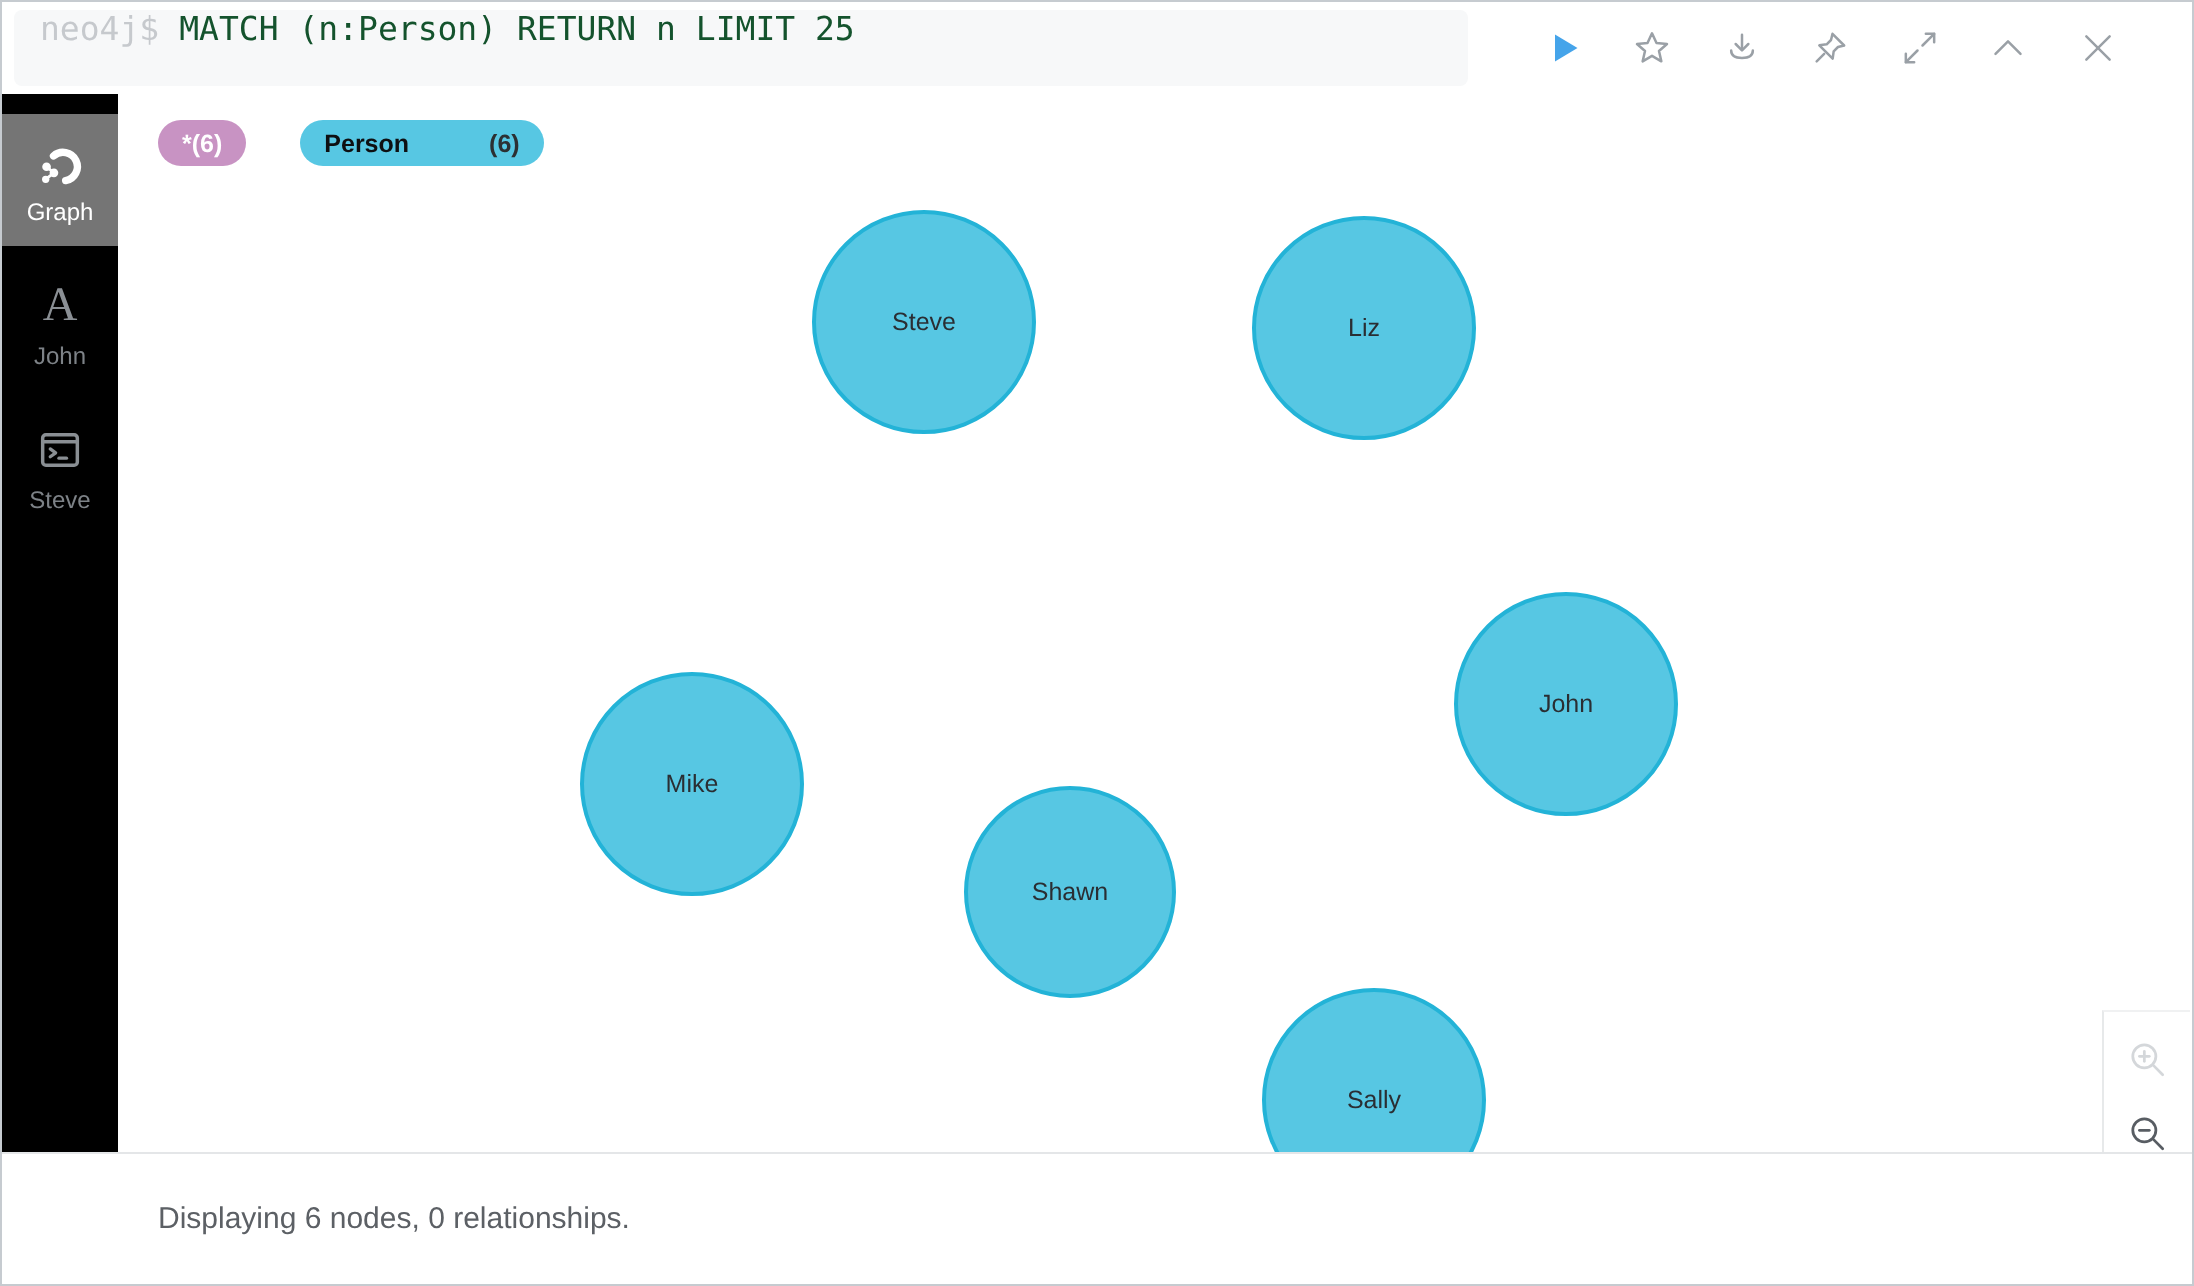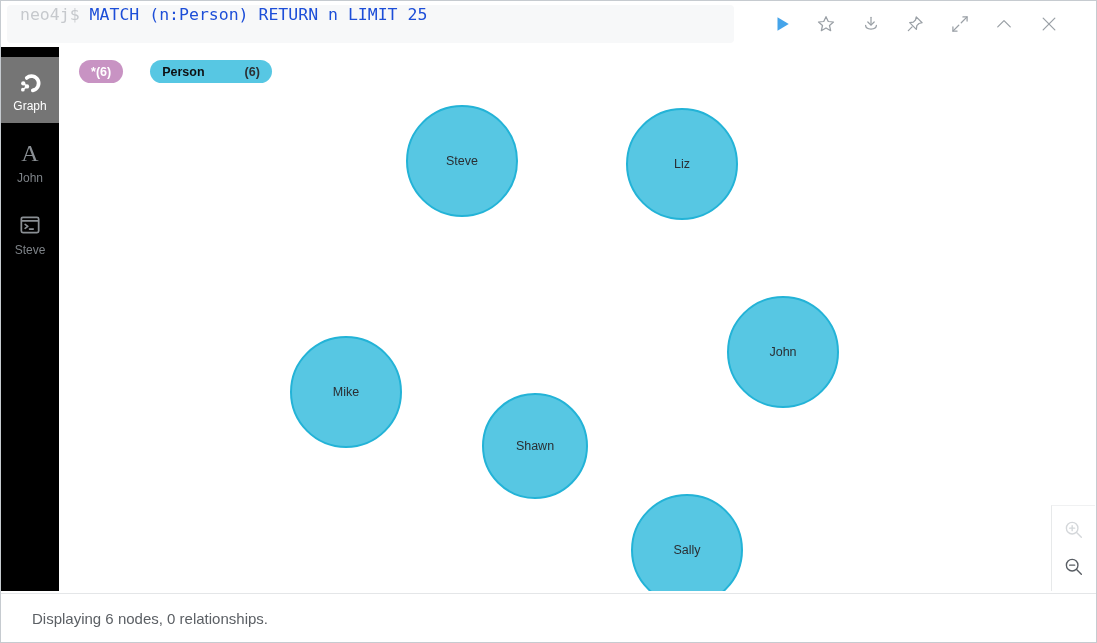--- a/index.html
+++ b/index.html
@@ -17,21 +17,21 @@
     background:#ffffff; display:flex; align-items:center;
   }
   .query-bar {
     margin-left:6px; width:727px; height:38px;
     background:#f7f8f9; border-radius:4px;
     display:flex; align-items:flex-start; padding-left:13px;
     font-family:"DejaVu Sans Mono","Liberation Mono",monospace;
     font-size:16.5px; white-space:pre; cursor:text;
   }
   .query-prompt { color:#c6c9cd; }
-  .query-text  { color:#1d4ed8; margin-left:10px; }
+  .query-text  { color:#14532d; margin-left:10px; }
 
   .header-icons {
     flex:1; display:flex; align-items:center; justify-content:space-evenly;
     padding:0 14px; height:100%;
   }
   .hicon { width:22px; height:22px; display:flex; align-items:center; justify-content:center; cursor:pointer; }
   .hicon svg { display:block; }
 
   
   .sidebar {
@@ -69,23 +69,23 @@
   .zoom-panel {
     position:absolute; right:0; bottom:0; width:44px; height:86px;
     background:#ffffff; border-left:1px solid #e7e9ea; border-top:1px solid #f0f1f2;
     display:flex; flex-direction:column; align-items:center; justify-content:space-evenly;
   }
   .zbtn { width:26px; height:26px; display:flex; align-items:center; justify-content:center; cursor:pointer; }
   .zbtn.disabled { cursor:default; }
 
   
   .statusbar {
-    position:absolute; left:0; right:0; bottom:0; height:49px;
+    position:absolute; left:0; right:0; bottom:0; height:66px;
     background:#ffffff; border-top:1px solid #e4e6e8;
-    display:flex; align-items:center; padding-left:31px;
+    display:flex; align-items:center; padding-left:78px;
     font-size:15px; color:#5c6065;
   }
 </style>
 </head>
 <body>
 
 <div class="window">
 
   <div class="header">
     <div class="query-bar">

